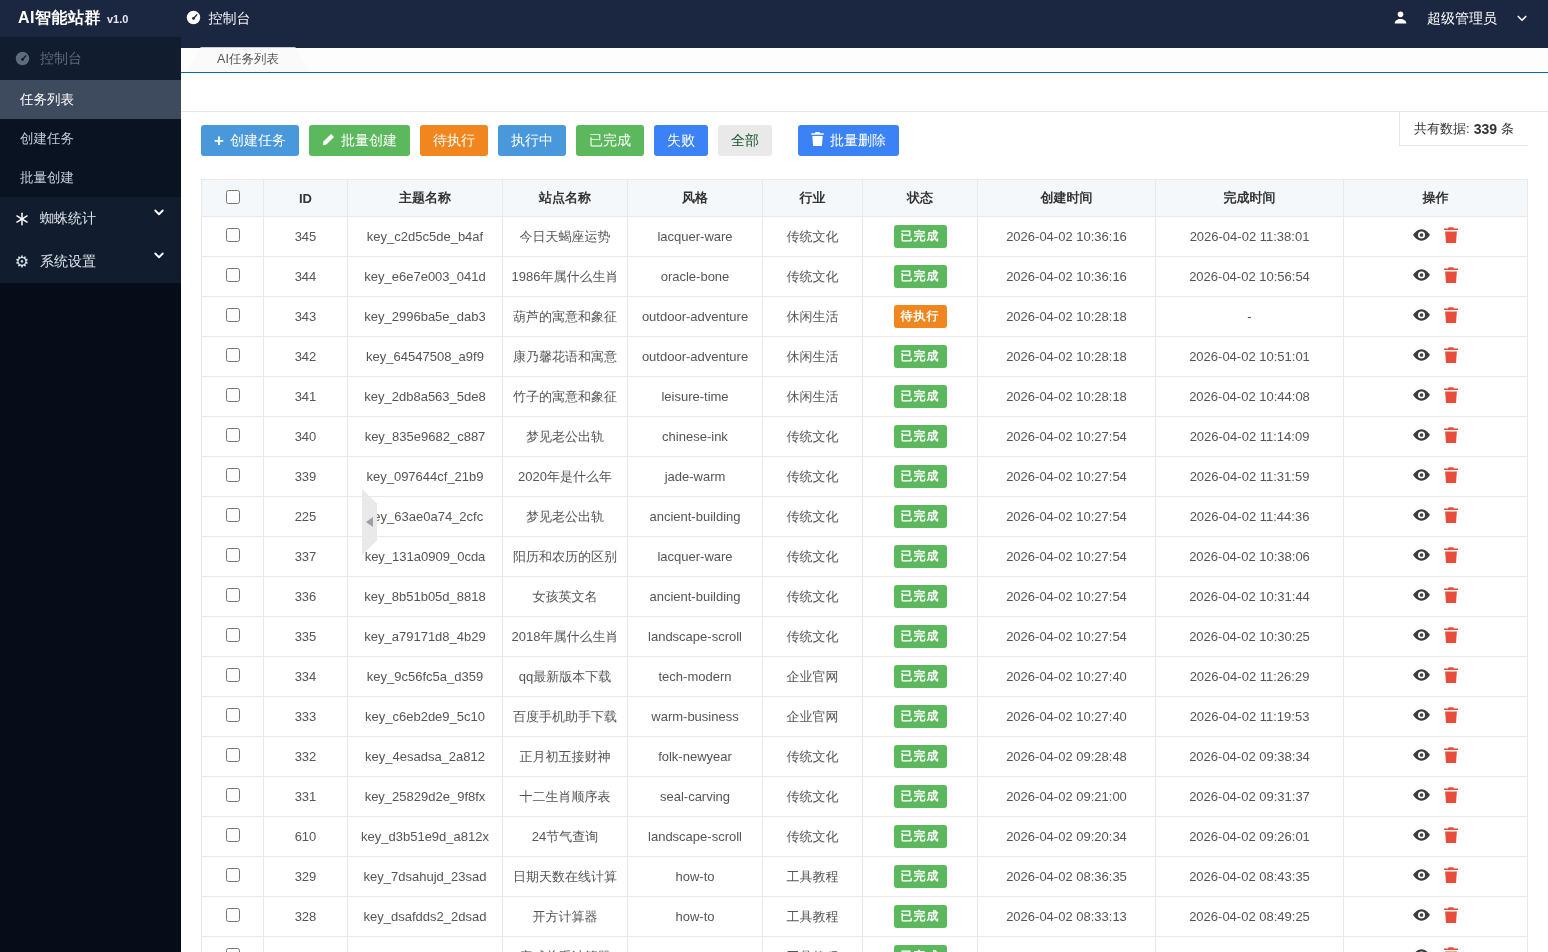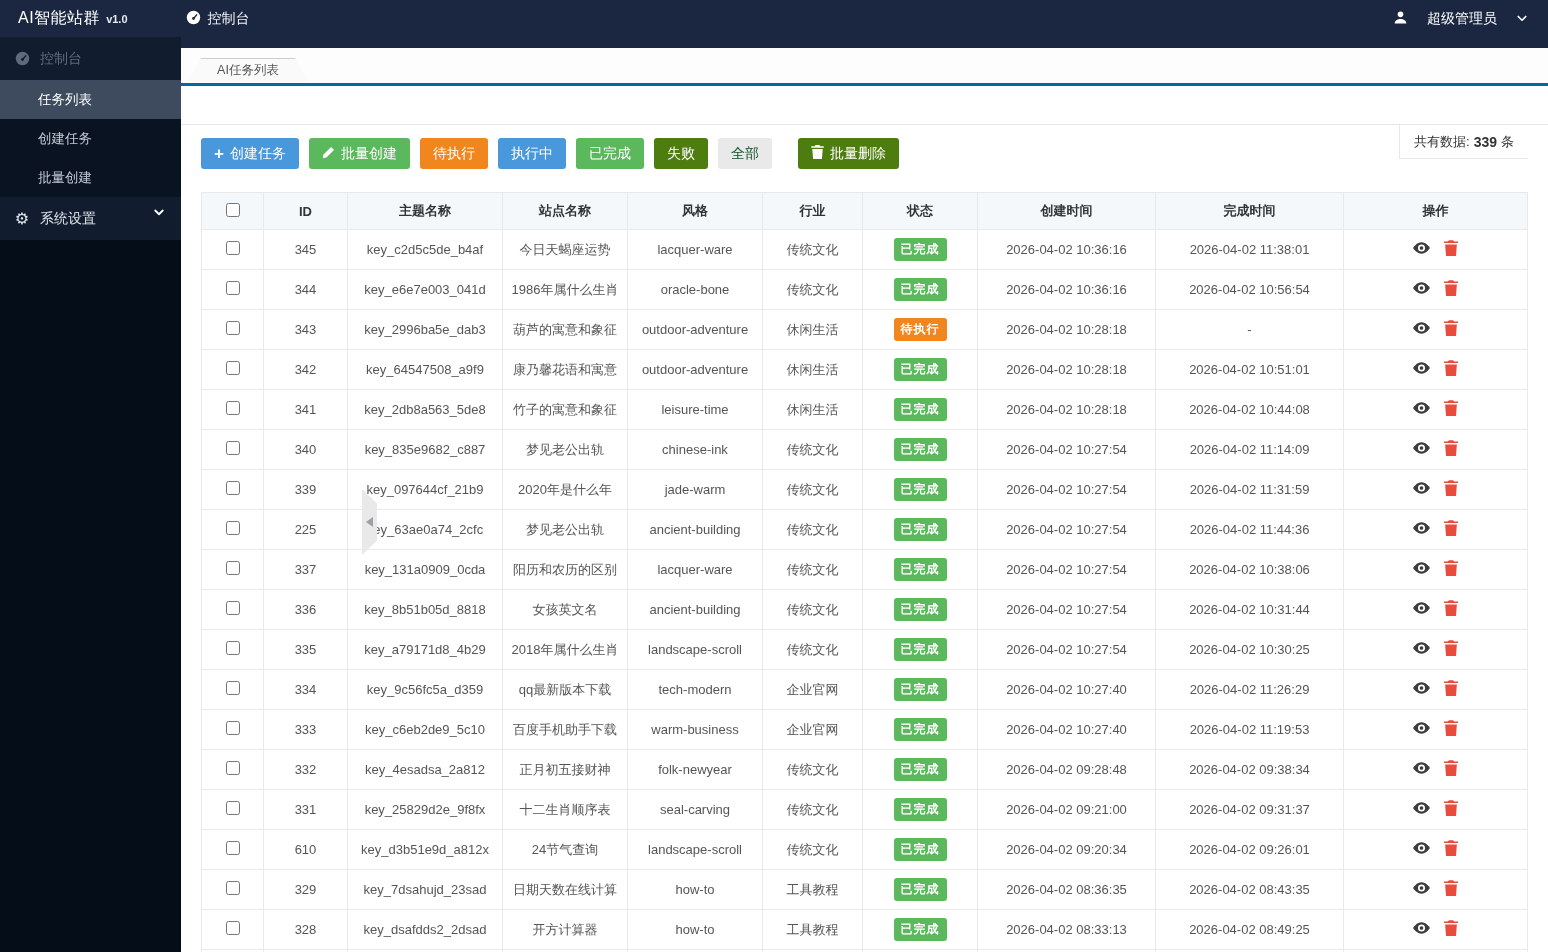--- a/index.html
+++ b/index.html
@@ -3,64 +3,64 @@
 <meta charset="utf-8">
 <style>
   * { margin:0; padding:0; box-sizing:border-box; }
   html,body { width:1548px; height:952px; overflow:hidden;
     font-family:"Liberation Sans","DejaVu Sans",sans-serif; background:#fff; }
 
   
   .navbar { position:absolute; left:0; top:0; width:1548px; height:37px;
     background:#1b2740; color:#fff; display:flex; align-items:center; z-index:30; }
   .brand { padding-left:18px; display:flex; align-items:baseline; gap:6px; }
-  .brand-name { font-size:16px; font-weight:normal; letter-spacing:.5px; }
+  .brand-name { font-size:16px; font-weight:bold; letter-spacing:.5px; }
   .brand-ver { font-size:11px; font-weight:bold; color:#e6e9f0; }
   .nav-console { margin-left:58px; display:flex; align-items:center; gap:7px;
     font-size:14px; color:#f2f4f8; cursor:pointer; }
   .nav-user { margin-left:auto; margin-right:20px; display:flex; align-items:center;
     gap:19px; font-size:14px; color:#fff; cursor:pointer; }
 
   
   .sidebar { position:absolute; left:0; top:37px; width:181px; height:915px;
     background:#050d19; z-index:20; }
   .side-upper { background:#111c2e; }
   .side-item { height:43px; display:flex; align-items:center; padding-left:14px;
     gap:10px; font-size:14px; color:#dde3ea; cursor:pointer; position:relative; }
   .side-item.disabled { color:#5e6b7c; }
   .side-item .chev { position:absolute; right:16px; top:8px; }
   .si-icon { width:16px; display:inline-flex; justify-content:center; }
   .submenu { background:#0a1322; }
-  .sub-item { height:39px; line-height:39px; padding-left:38px; font-size:13.5px;
+  .sub-item { height:39px; line-height:39px; padding-left:20px; font-size:13.5px;
     color:#c3cad4; cursor:pointer; }
   .sub-item.active { background:#3e4b5e; color:#fff; }
   .gear-glyph { font-size:16px; line-height:1; color:#dde3ea; }
 
   
   .content { position:absolute; left:181px; top:37px; width:1367px; height:915px;
     background:#fff; }
   .top-strip { height:11px; background:#1b2740; }
-  .tabbar { height:38px; background:#fdfdfd; border-bottom:3px solid #0369a1;
+  .tabbar { height:25px; background:#fdfdfd; border-bottom:1px solid #0369a1;
     position:relative; }
   .tab { position:absolute; left:6px; bottom:0; height:25px; min-width:122px;
     background:#fafafa; clip-path:polygon(14px 0, calc(100% - 14px) 0, 100% 100%, 0 100%);
     display:flex; align-items:center; justify-content:center;
     font-size:12.5px; color:#555; cursor:pointer;
     box-shadow:inset 0 1px 0 #ccc; }
 
   
   .toolbar { margin-top:38px; border-top:1px solid #e7e7e7; position:relative;
     padding:13px 0 12px 20px; display:flex; align-items:center; }
   .btn { border:none; border-radius:3px; color:#fff; font-size:14px;
     font-family:inherit; height:31px; padding:0 13px; margin-right:10px;
     cursor:pointer; display:inline-flex; align-items:center; gap:6px; }
   .btn-blue { background:#4898db; }
   .btn-green { background:#5cb85c; }
   .btn-orange { background:#f0861d; }
-  .btn-red { background:#4d7c0f;text-align:right; }
+  .btn-red { background:#3b82f6;text-align:right; }
   .btn-plain { background:#e9e9e9; color:#14532d; }
   .btn-del { margin-left:16px; }
   .plus-glyph { font-size:17px; font-weight:bold; line-height:1; }
   .total-box { position:absolute; right:20px; top:0; height:34px;
     border-left:1px solid #e7e7e7; border-bottom:1px solid #e7e7e7;
     display:flex; align-items:center; padding:0 14px; font-size:13px; color:#333; gap:4px; }
   .total-box b { font-size:14px; }
 
   
   .table-wrap { padding:11px 20px 0 20px; }
@@ -129,20 +129,35 @@
           </svg>
       </span>
       <span>控制台</span>
     </div>
     <div class="submenu">
       <div class="sub-item active">任务列表</div>
       <div class="sub-item">创建任务</div>
       <div class="sub-item">批量创建</div>
     </div>
     <div class="side-item">
+      <span class="si-icon">
+        <svg width="14" height="14" viewBox="0 0 16 16" stroke="#fff" stroke-width="1.7" stroke-linecap="round">
+            <line x1="8" y1="1.5" x2="8" y2="14.5"></line>
+            <line x1="2.2" y1="4.5" x2="13.8" y2="11.5"></line>
+            <line x1="13.8" y1="4.5" x2="2.2" y2="11.5"></line>
+          </svg>
+      </span>
+      <span>蜘蛛统计</span>
+      <span class="chev">
+        <svg width="12" height="12" viewBox="0 0 16 16" fill="none" stroke="#fff" stroke-width="2.4" stroke-linecap="round" stroke-linejoin="round">
+            <polyline points="3,6 8,11 13,6"></polyline>
+          </svg>
+      </span>
+    </div>
+    <div class="side-item">
       <span class="si-icon gear-glyph">⚙</span>
       <span>系统设置</span>
       <span class="chev">
         <svg width="12" height="12" viewBox="0 0 16 16" fill="none" stroke="#fff" stroke-width="2.4" stroke-linecap="round" stroke-linejoin="round">
             <polyline points="3,6 8,11 13,6"></polyline>
           </svg>
       </span>
     </div>
   </div>
 </aside>

